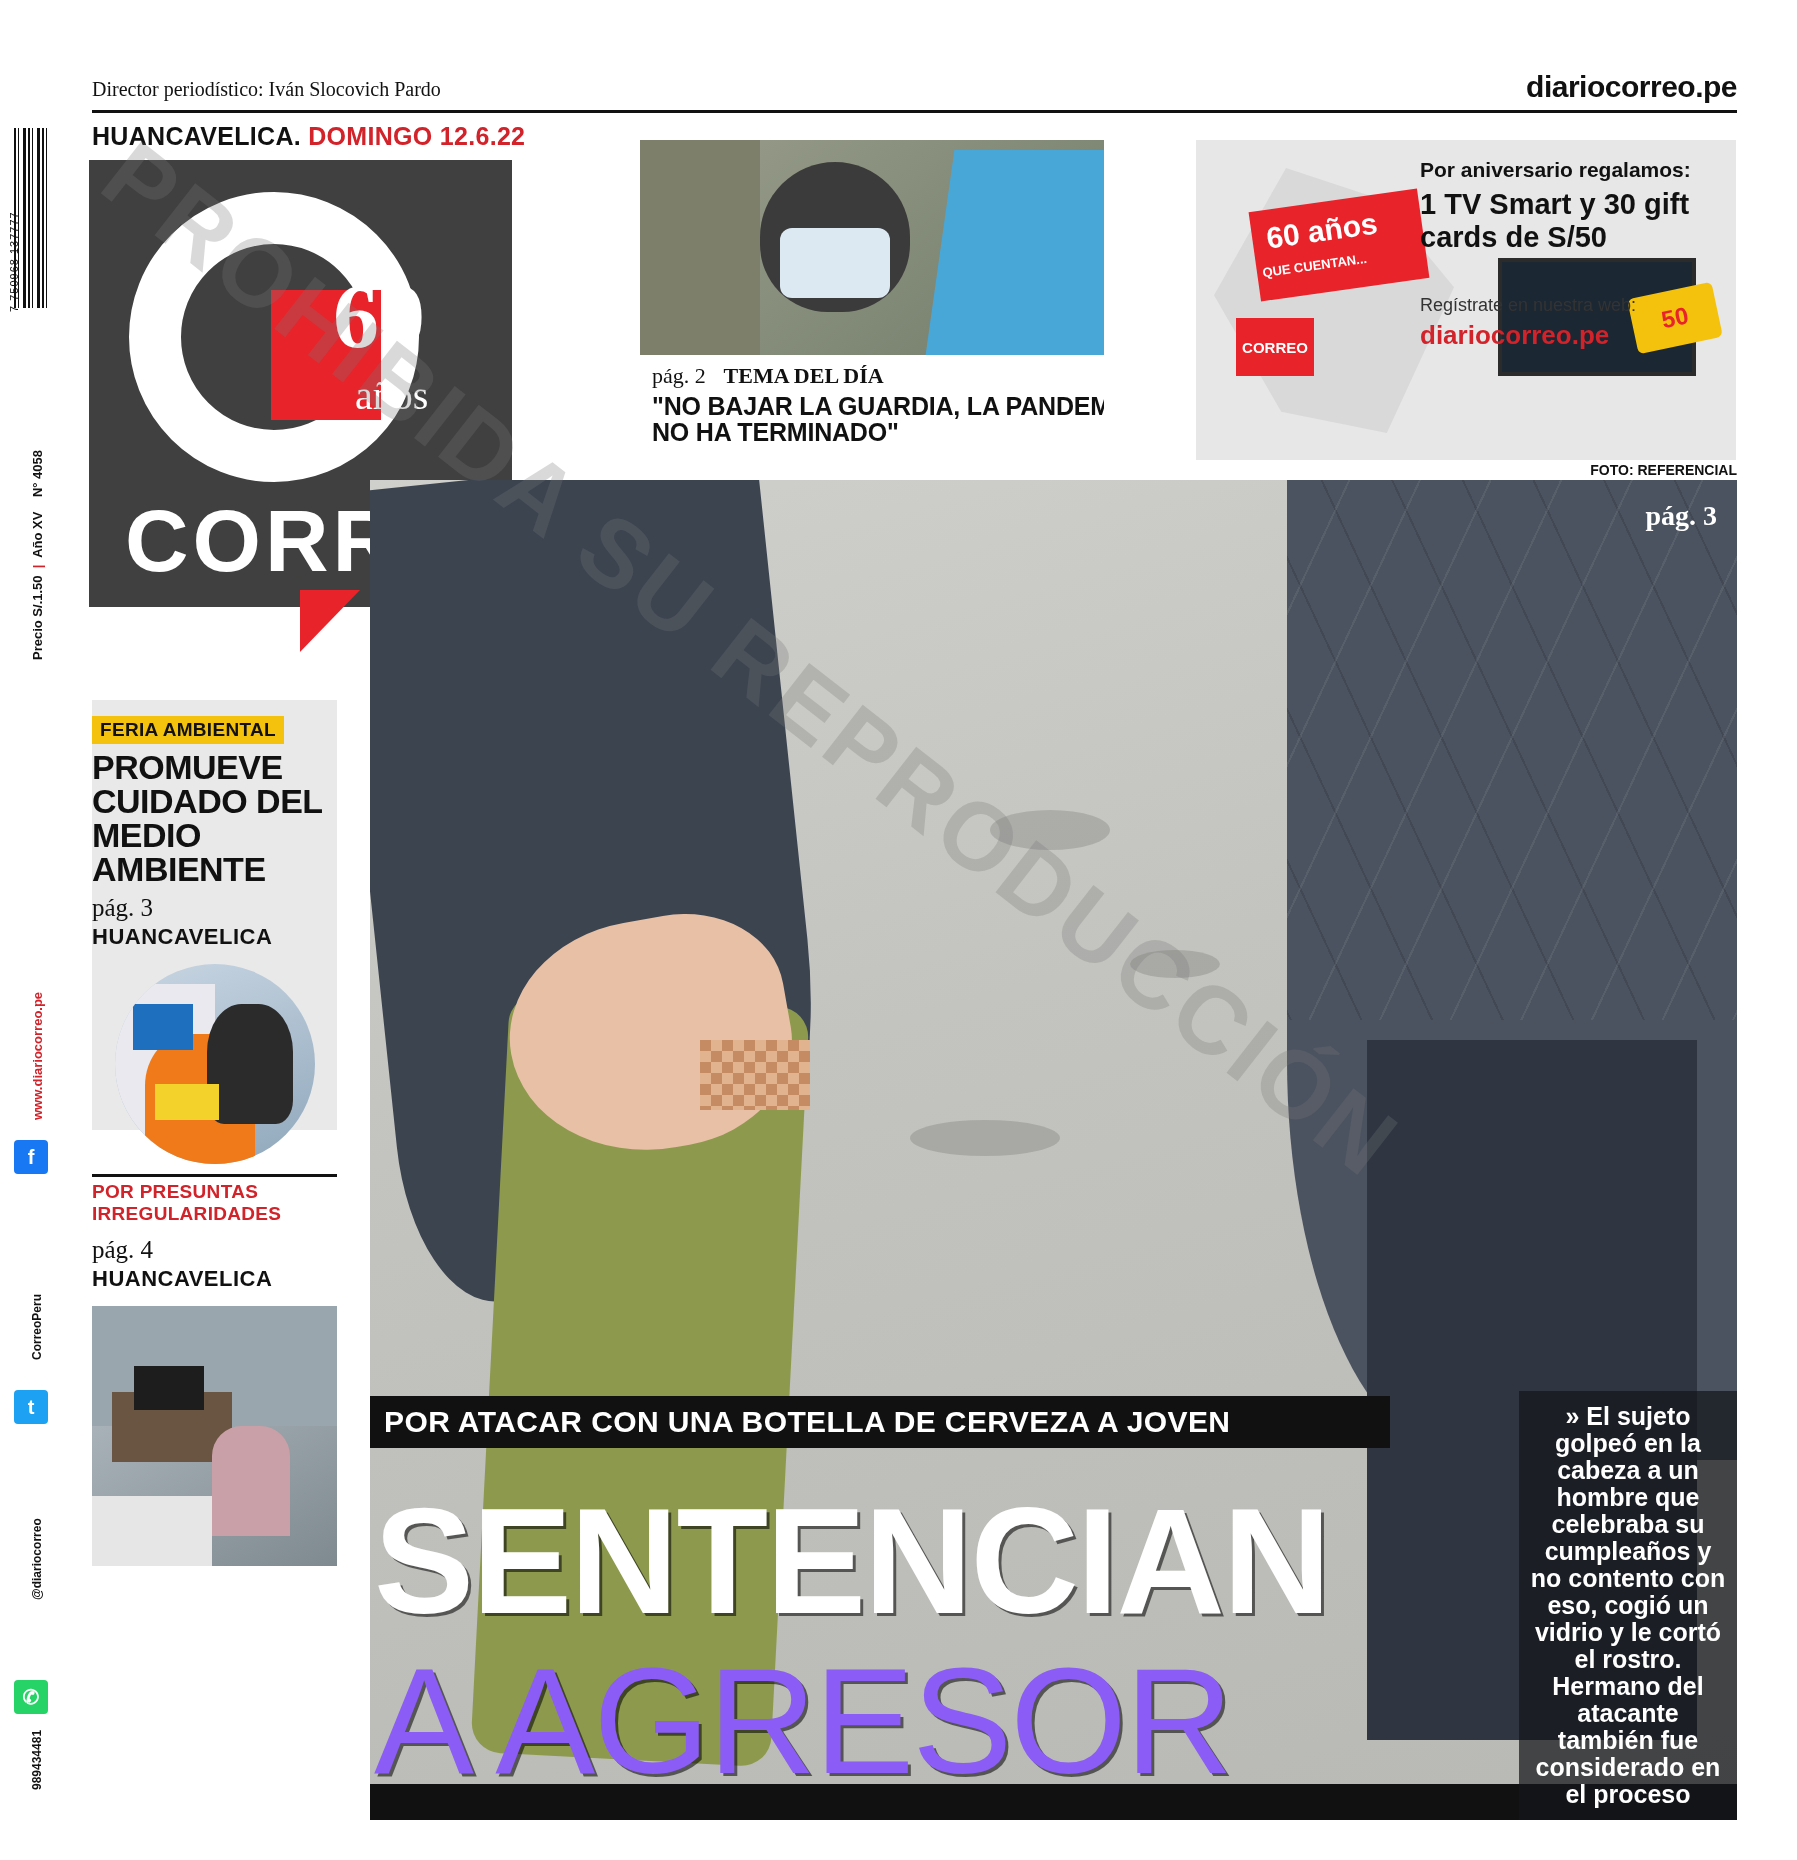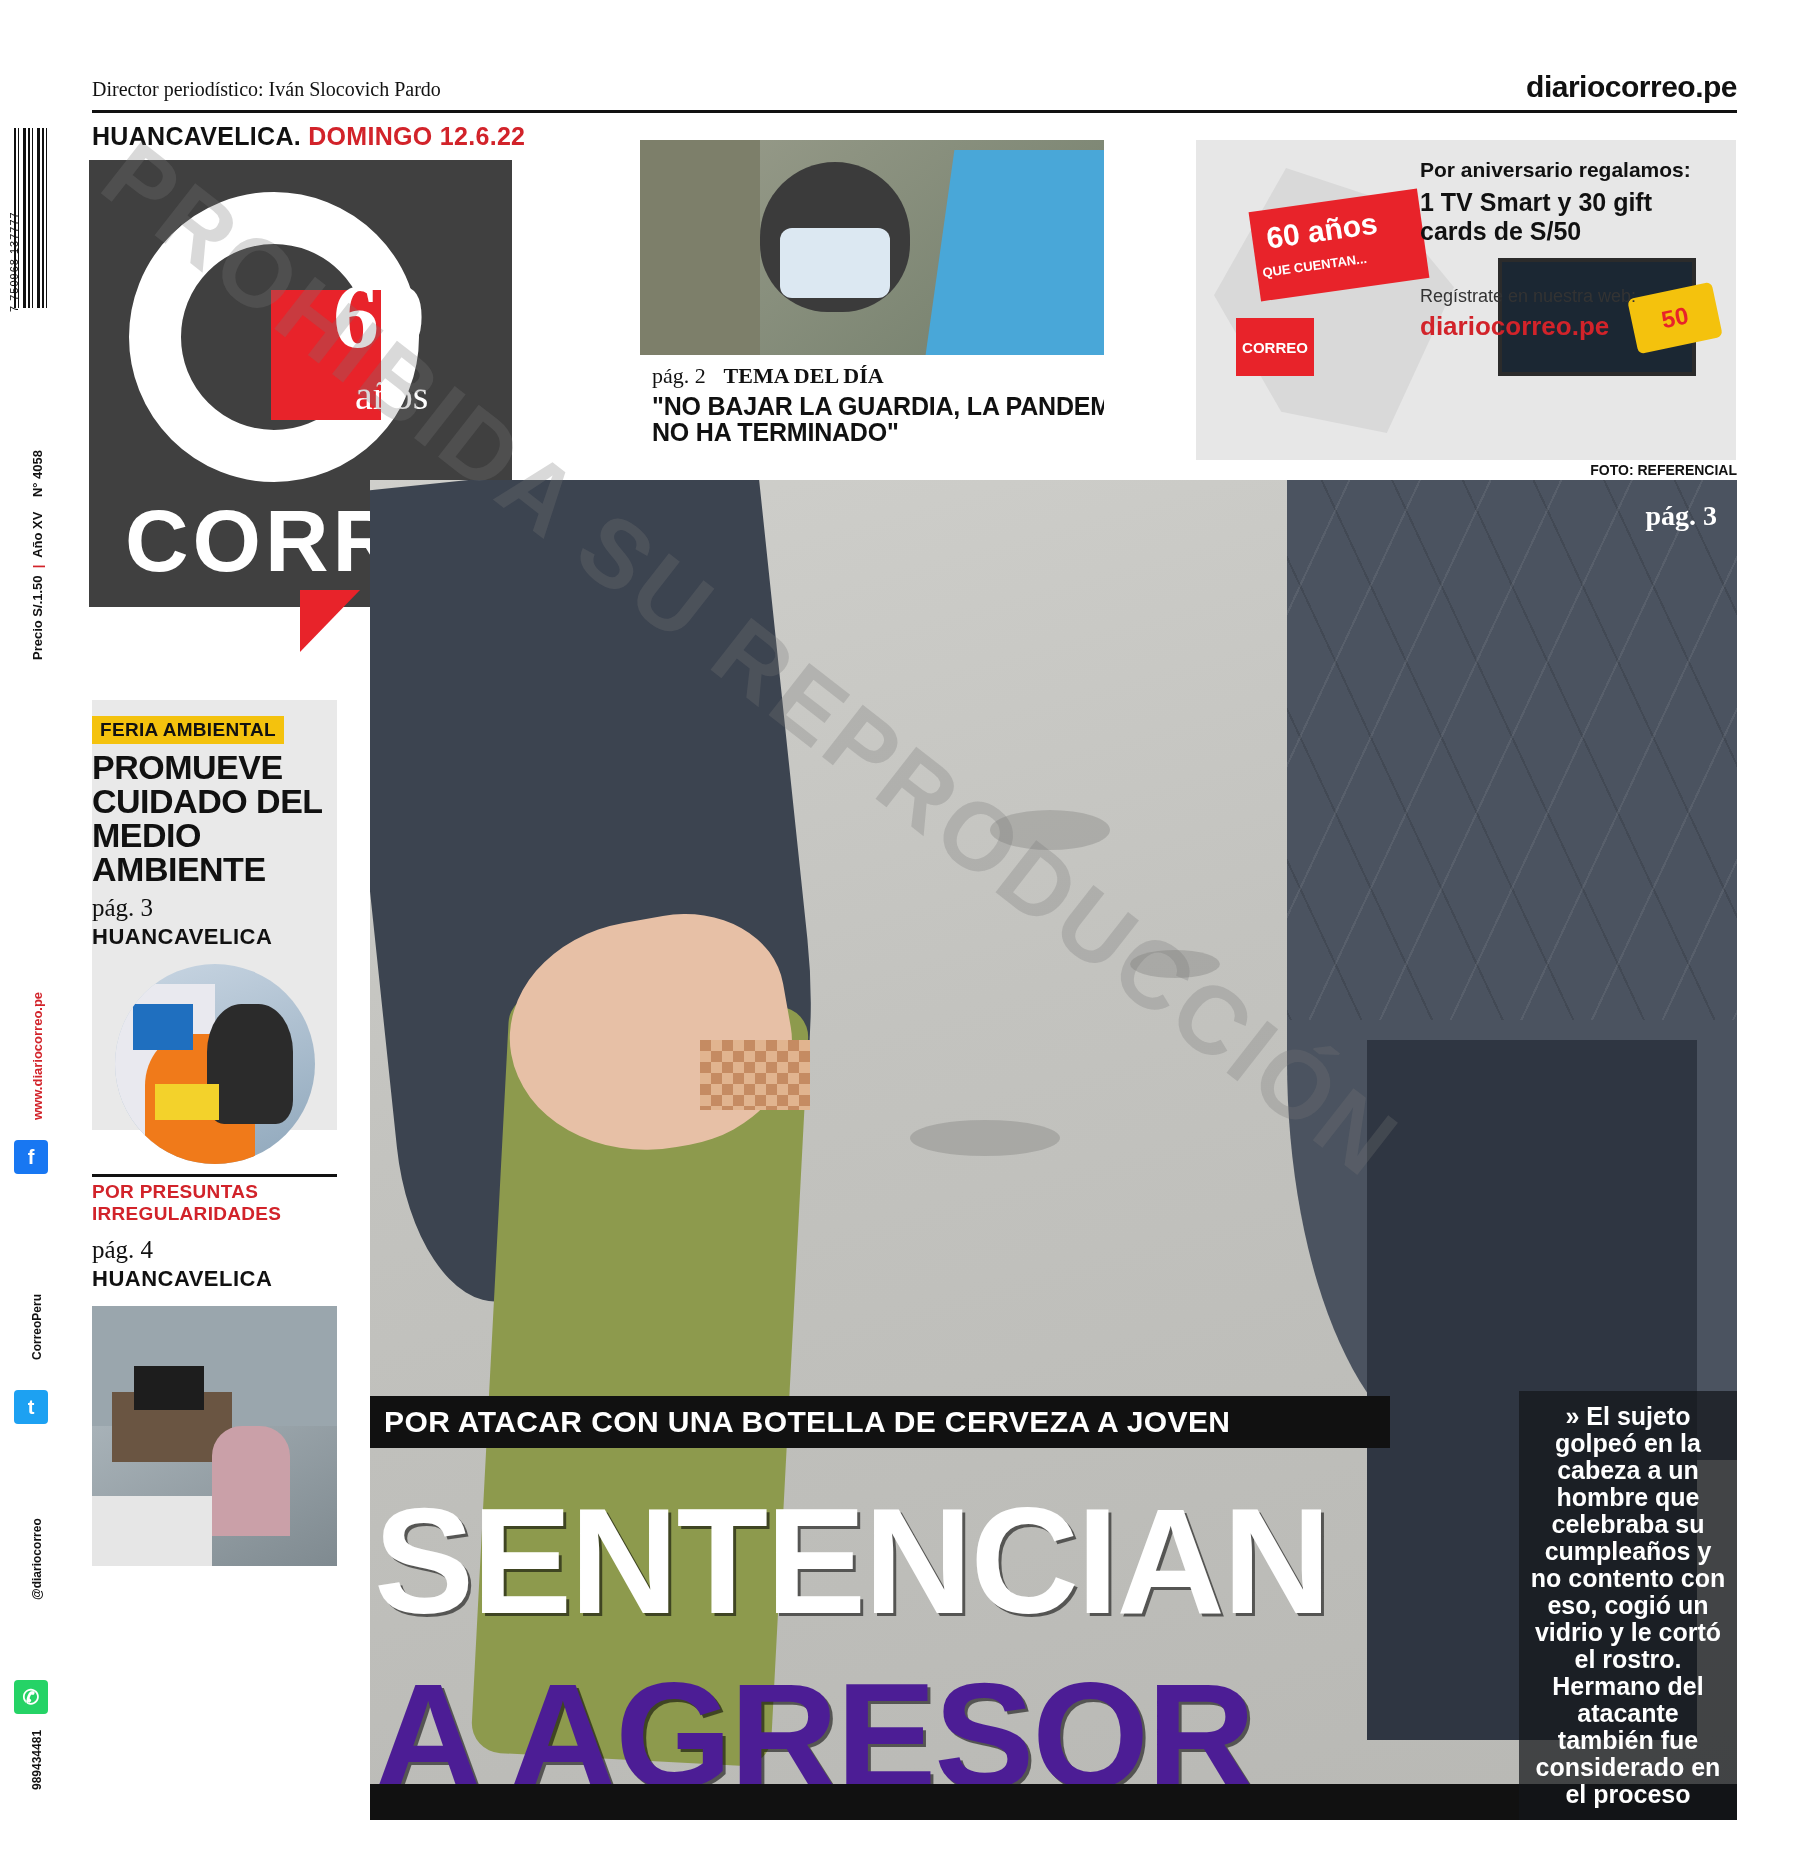--- a/index.html
+++ b/index.html
@@ -58,21 +58,21 @@
   .promo1{position:absolute;left:640px;top:140px;width:464px;height:320px;background:#111;overflow:hidden;}
   .promo1 .ph{position:absolute;left:0;top:0;width:540px;height:215px;background:linear-gradient(140deg,#9a9d8c,#6d7a66);}
   .promo1 .cap{position:absolute;left:0;bottom:0;width:540px;height:105px;background:#fff;}
   .promo1 .pg{font-family:"Liberation Serif",serif;font-size:22px;color:#111;}
   .promo1 .tema{font-family:"Liberation Serif",serif;font-size:22px;font-weight:bold;color:#111;}
   .promo1 .ttl{font-size:25px;font-weight:bold;color:#111;line-height:1.05;letter-spacing:-.2px;}
 
   .promo2{position:absolute;left:1196px;top:140px;width:540px;height:320px;background:#e7e7e7;overflow:hidden;}
   .promo2 .ptxt{position:absolute;right:16px;top:18px;width:300px;text-align:left;}
   .promo2 .p1{font-size:21px;font-weight:bold;color:#111;}
-  .promo2 .p2{font-size:25px;font-weight:bold;color:#111;line-height:1.15;margin-top:6px;}
+  .promo2 .p2{font-size:29px;font-weight:bold;color:#111;line-height:1.15;margin-top:6px;}
   .promo2 .p3{font-size:18px;color:#333;margin-top:40px;}
   .promo2 .p4{font-size:26px;font-weight:bold;color:#d2232a;margin-top:4px;}
 
   .fotoref{position:absolute;right:60px;top:462px;font-size:14px;font-weight:bold;color:#111;}
 
   
   .mainphoto{position:absolute;left:370px;top:480px;right:60px;bottom:40px;overflow:hidden;
      background:linear-gradient(165deg,#cfcfcb 0%,#c3c3bf 40%,#b8b8b4 100%);}
   .mp-pageref{position:absolute;right:20px;top:20px;font-family:"Liberation Serif",serif;font-size:28px;font-weight:bold;color:#fff;}
 
@@ -86,21 +86,21 @@
   .quilt{position:absolute;right:0;top:-20px;width:450px;height:560px;
      background:repeating-linear-gradient(115deg,rgba(255,255,255,.07) 0 2px,transparent 2px 64px),
                 repeating-linear-gradient(-115deg,rgba(0,0,0,.12) 0 2px,transparent 2px 64px),#4b5360;}
   .ground-mark{position:absolute;background:rgba(0,0,0,.13);border-radius:50%;}
 
   
   .hl-kicker{position:absolute;left:370px;bottom:412px;width:1020px;background:#111;color:#fff;
      font-size:30px;font-weight:bold;letter-spacing:.4px;padding:9px 14px;box-sizing:border-box;}
   .hl1{position:absolute;left:374px;bottom:230px;font-size:150px;font-weight:bold;color:#fff;line-height:.92;
      letter-spacing:-2px;text-shadow:3px 3px 0 rgba(0,0,0,.55);}
-  .hl2{position:absolute;left:374px;bottom:55px;font-size:150px;font-weight:bold;color:#4c1d95;line-height:.92;
+  .hl2{position:absolute;left:374px;bottom:70px;font-size:150px;font-weight:normal;color:#8b5cf6;line-height:.92;
      letter-spacing:-2px;text-shadow:3px 3px 0 rgba(0,0,0,.55);}
   .hl-strip{position:absolute;left:370px;right:60px;bottom:40px;height:36px;background:#111;}
 
   
   .sidecol{position:absolute;right:60px;bottom:40px;width:218px;background:rgba(20,22,26,.72);
      color:#fff;padding:12px 10px;box-sizing:border-box;font-size:25px;font-weight:bold;line-height:1.08;text-align:center;}
 
   
   .wm{position:absolute;left:150px;top:120px;font-size:96px;font-weight:bold;color:rgba(120,120,120,.28);
      transform:rotate(38deg);transform-origin:0 0;white-space:nowrap;letter-spacing:4px;pointer-events:none;}

